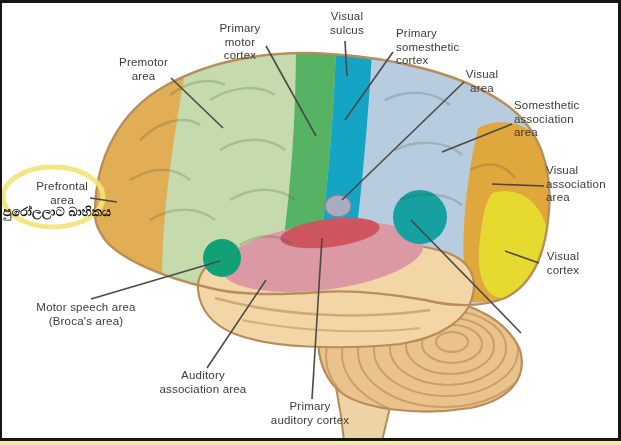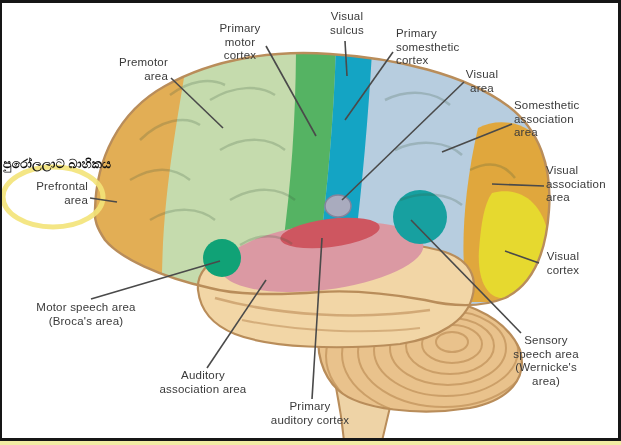--- a/index.html
+++ b/index.html
@@ -6,23 +6,23 @@
   #stage{position:relative;width:621px;height:445px;background:#ffffff;overflow:hidden;
          font-family:"Liberation Sans",sans-serif;}
   #frame{position:absolute;left:0;top:0;width:621px;height:441px;box-sizing:border-box;
          border:3px solid #161616;border-left-width:2px;pointer-events:none;z-index:30;}
   #bottomStrip{position:absolute;left:0;top:441px;width:621px;height:4px;z-index:31;}
   svg{position:absolute;left:0;top:0;z-index:5;}
   #labels{position:absolute;left:0;top:0;width:621px;height:441px;z-index:20;}
   .label{position:absolute;font-size:11.5px;line-height:1.18;color:#3a3a3a;
          white-space:pre-line;letter-spacing:.2px;text-align:center;}
   .label.a-start{text-align:left;}
-  .label.a-end{text-align:right;transform:translateX(-100%);}
+  .label.a-end{text-align:center;transform:translateX(-100%);}
   .label.a-middle{transform:translateX(-50%);}
-  .label.bold{font-weight:bold;font-size:12.5px;color:#111;}
+  .label.bold{font-weight:bold;font-size:12.5px;color:#111;margin-top:48px;}
 </style>
 </head>
 <body>
 
 <div id="stage">
 
   <svg width="621" height="441" viewBox="0 0 621 441">
     <defs>
       <clipPath id="cerebrumClip">
         <path d="M 95,210 C 96,160 118,112 165,86 C 215,58 275,50 330,54 C 395,58 465,74 508,106
@@ -143,22 +143,20 @@
       <div class="label a-middle" style="left: 482px; top: 68px;">Visual
 area</div>
       <div class="label a-start" style="left: 514px; top: 99px;">Somesthetic
 association
 area</div>
       <div class="label a-start" style="left: 546px; top: 164px;">Visual
 association
 area</div>
       <div class="label a-middle" style="left: 563px; top: 250px;">Visual
 cortex</div>
-      <div class="label a-middle" style="left: 546px; top: 334px;">Sensory speech area
-(Wernicke's area)</div>
       <div class="label a-middle" style="left: 310px; top: 400px;">Primary
 auditory cortex</div>
       <div class="label a-middle" style="left: 86px; top: 301px;">Motor speech area
 (Broca's area)</div>
       <div class="label a-middle" style="left: 203px; top: 369px;">Auditory
 association area</div>
       <div class="label a-end" style="left: 88px; top: 180px;">Prefrontal
 area</div>
       <div class="label a-start bold" style="left: 3px; top: 157px;">පුරෝලලාට බාහිකය</div>
     </div>

